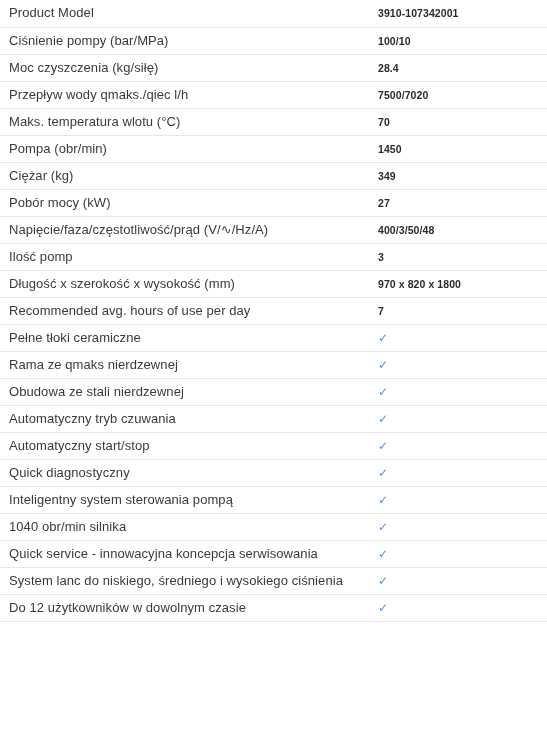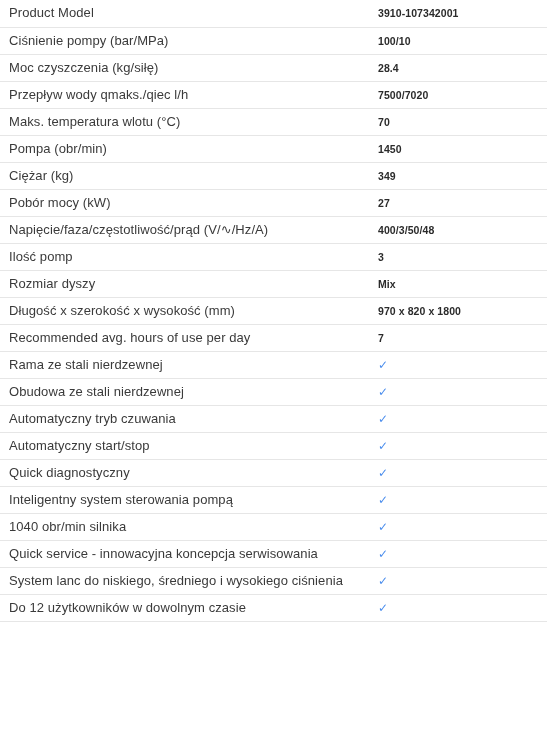--- a/index.html
+++ b/index.html
@@ -108,33 +108,33 @@
       </tr>
       <tr class="spec-row">
         <td class="spec-label">Napięcie/faza/częstotliwość/prąd (V/∿/Hz/A)</td>
         <td class="spec-value">400/3/50/48</td>
       </tr>
       <tr class="spec-row">
         <td class="spec-label">Ilość pomp</td>
         <td class="spec-value">3</td>
       </tr>
       <tr class="spec-row">
-        <td class="spec-label">Rozmiar dyszy</td>
-        <td class="spec-value">Mix</td>
-      </tr>
-      <tr class="spec-row">
         <td class="spec-label">Długość x szerokość x wysokość (mm)</td>
         <td class="spec-value">970 x 820 x 1800</td>
       </tr>
       <tr class="spec-row">
         <td class="spec-label">Recommended avg. hours of use per day</td>
         <td class="spec-value">7</td>
       </tr>
       <tr class="spec-row">
-        <td class="spec-label">Rama ze stali nierdzewnej</td>
+        <td class="spec-label">Pełne tłoki ceramiczne</td>
+        <td class="spec-value"><span class="check-icon">✓</span></td>
+      </tr>
+      <tr class="spec-row">
+        <td class="spec-label">Rama ze qmaks nierdzewnej</td>
         <td class="spec-value"><span class="check-icon">✓</span></td>
       </tr>
       <tr class="spec-row">
         <td class="spec-label">Obudowa ze stali nierdzewnej</td>
         <td class="spec-value"><span class="check-icon">✓</span></td>
       </tr>
       <tr class="spec-row">
         <td class="spec-label">Automatyczny tryb czuwania</td>
         <td class="spec-value"><span class="check-icon">✓</span></td>
       </tr>

